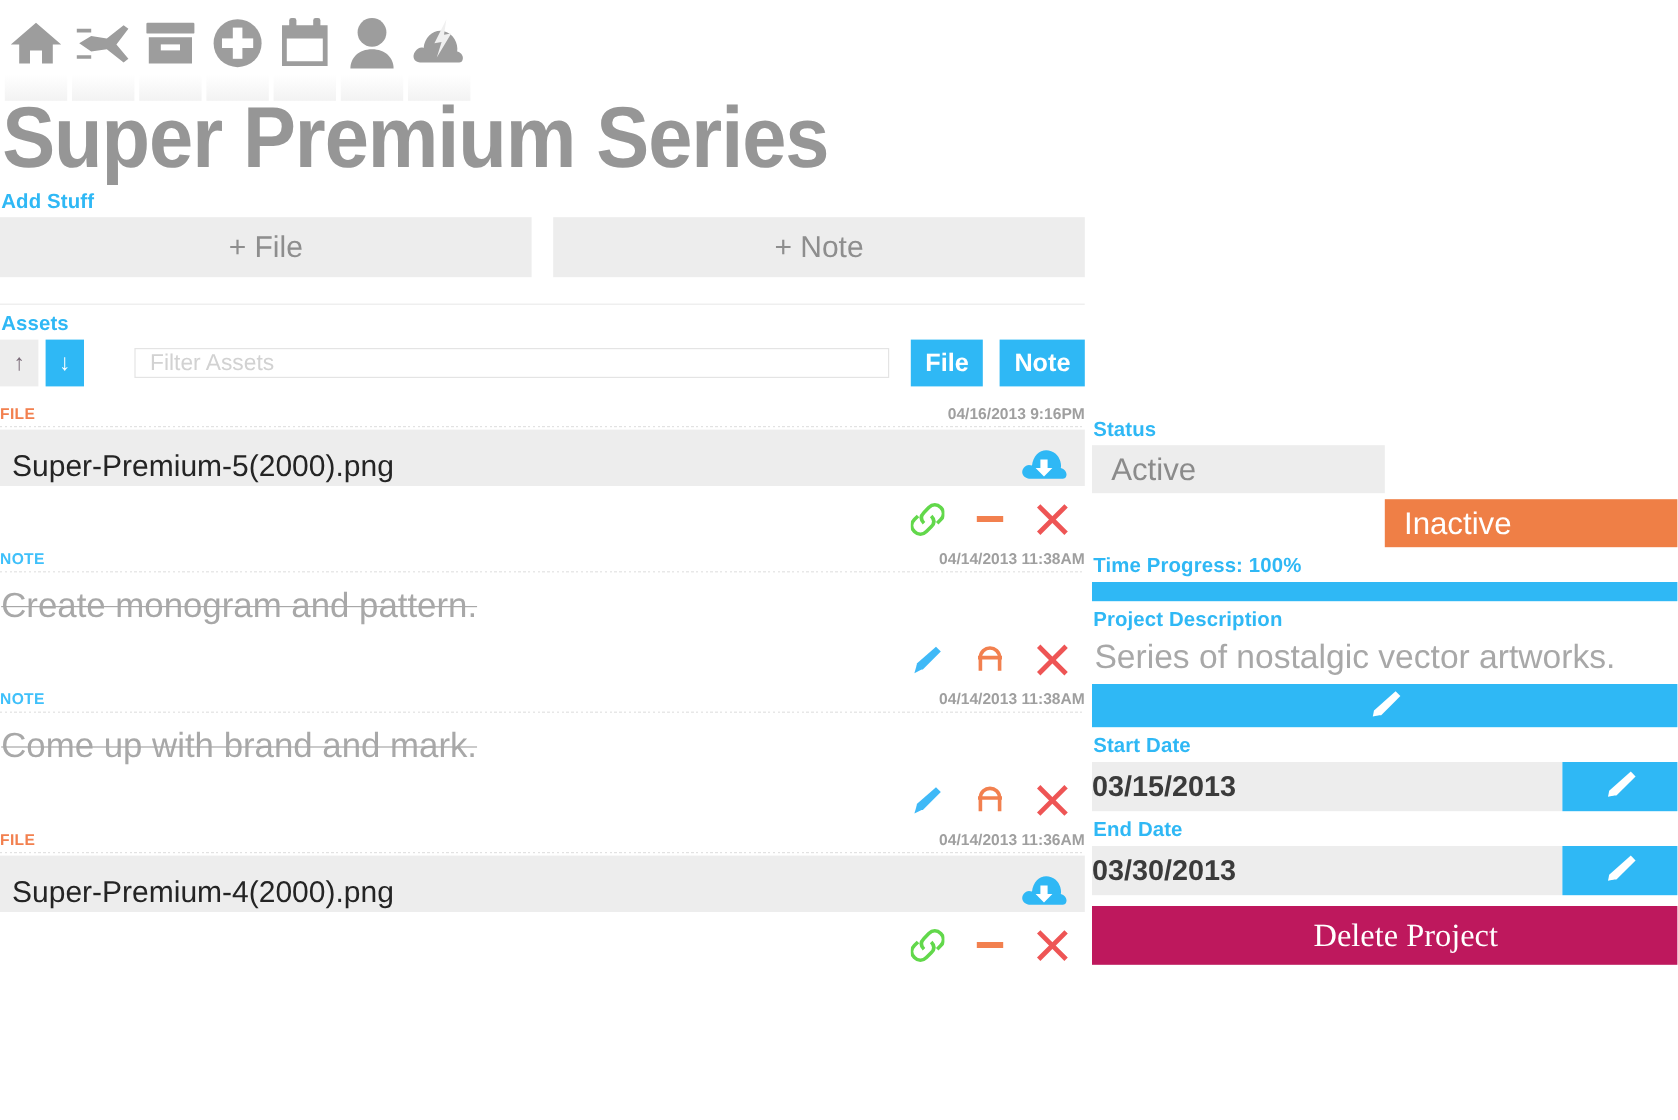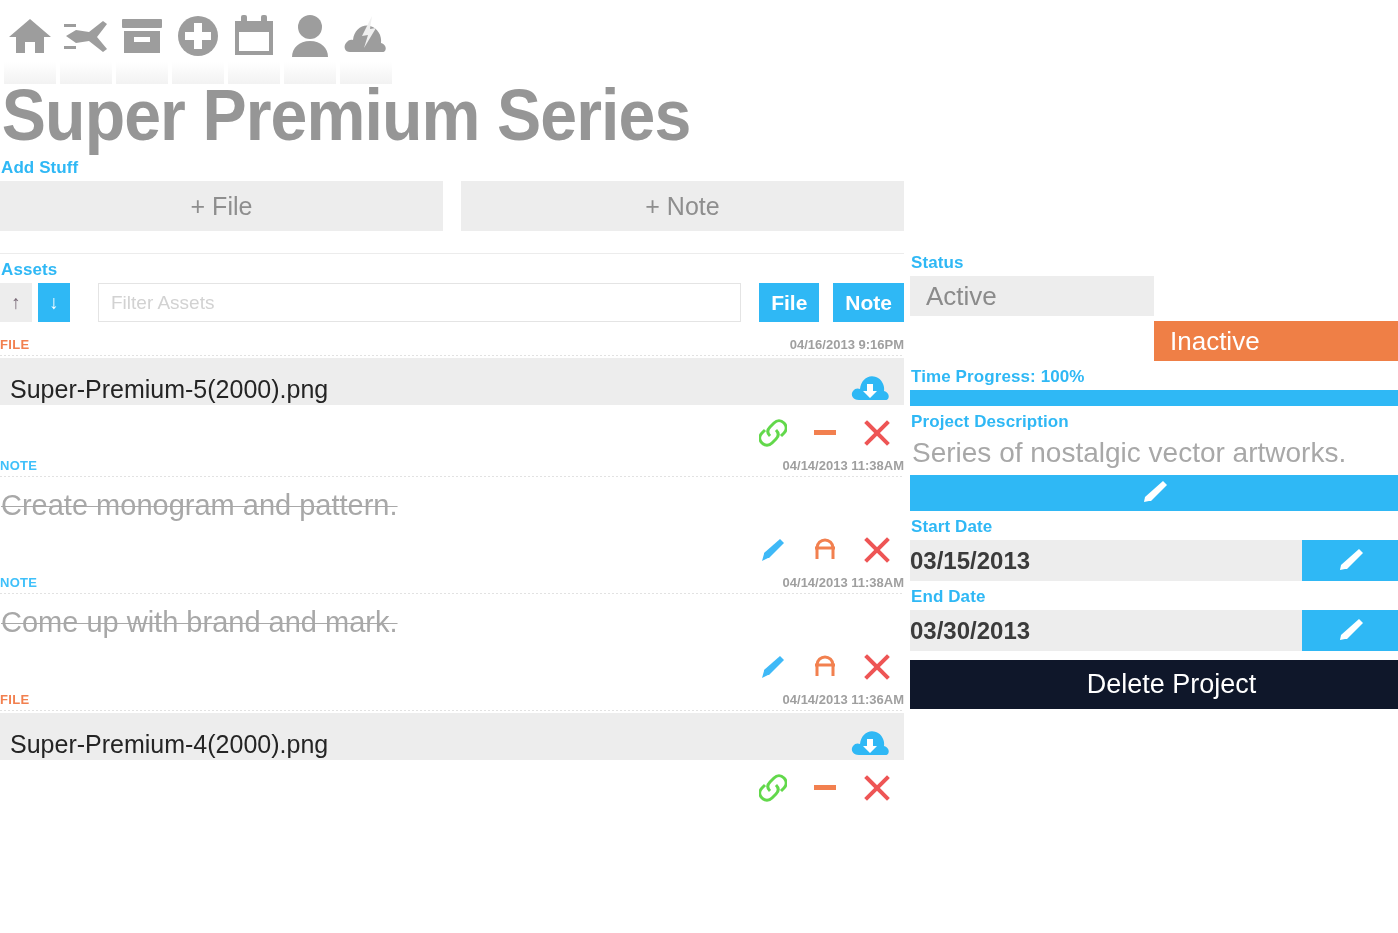--- a/index.html
+++ b/index.html
@@ -61,21 +61,21 @@
     padding: 10px 0 4px 2px;
     font-family: "Liberation Sans Narrow", "Liberation Sans", sans-serif;
     transform: scaleX(0.92);
     transform-origin: left center;
     white-space: nowrap;
   }
 
   
   .columns {
     display: flex;
-    align-items: center;
+    align-items: flex-end;
     width: 1398px;
   }
   .col-left  { width: 904px; flex: 0 0 904px; }
   .col-right { width: 488px; flex: 0 0 488px; margin-left: 6px; }
 
   
   .section-label {
     color: #2fb8f5;
     font-size: 17px;
     font-weight: bold;
@@ -125,28 +125,28 @@
     justify-content: center;
     cursor: pointer;
     font-size: 19px;
     user-select: none;
   }
   .sort-btn.inactive { background: #ededed; color: #7a6a78; }
   .sort-btn.active   { background: #2fb8f5; color: #ffffff; }
 
   .filter-input {
     flex: 1 1 auto;
-    height: 39px;
+    height: 25px;
     border: 1px solid #e4e4e4;
     background: #ffffff;
     padding: 0 12px;
     font-size: 19px;
     color: #9a9a9a;
     font-family: "Liberation Sans Narrow", "Liberation Sans", sans-serif;
-    margin-left: 22px;
+    margin-left: 36px;
     margin-right: 12px;
     outline: none;
   }
   .filter-input::placeholder { color: #d2d2d2; }
 
   .type-btn {
     height: 39px;
     min-width: 58px;
     background: #2fb8f5;
     color: #ffffff;
@@ -300,28 +300,28 @@
     background: #2fb8f5;
     display: flex;
     align-items: center;
     justify-content: center;
     cursor: pointer;
   }
 
   .delete-btn {
     width: 100%;
     height: 49px;
-    background: #0f172a;
+    background: #be185d;
     color: #ffffff;
     display: flex;
     align-items: center;
     justify-content: center;
     font-size: 27px;
     font-weight: 300;
-    font-family: Liberation Sans, sans-serif;
+    font-family: Liberation Serif, serif;
     cursor: pointer;
     user-select: none;
     margin-top: 9px;
     padding-left: 35px;
   }
 </style>
 </head>
 <body>
 
 <div class="page">

